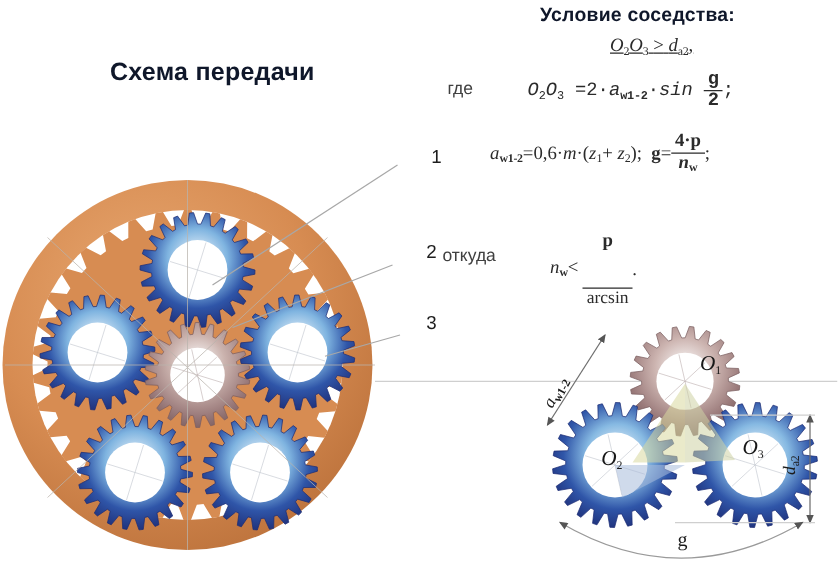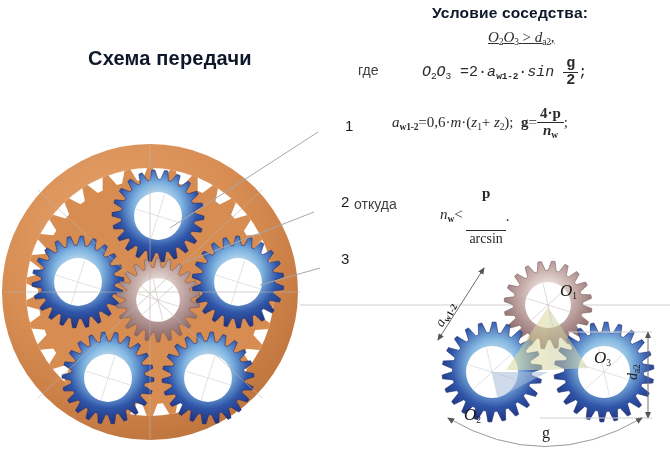--- a/index.html
+++ b/index.html
@@ -279,21 +279,21 @@
     </span><span class="up" style="vertical-align:middle;">.</span>
   </div>
 
   <div class="abs lbl-num" style="left:345px;top:117px;">1</div>
   <div class="abs lbl-num" style="left:341px;top:193px;">2</div>
   <div class="abs lbl-num" style="left:341px;top:250px;">3</div>
 
   <div class="abs Olabel" style="left:540px;top:281px;margin-left:20px;">
     <i>O</i><sub>1</sub>
   </div>
-  <div class="abs Olabel" style="left:464px;top:357px;margin-top:48px;">
+  <div class="abs Olabel" style="left:481px;top:357px;">
     <i>O</i><sub>2</sub>
   </div>
   <div class="abs Olabel" style="left:594px;top:348px;">
     <i>O</i><sub>3</sub>
   </div>
 
   <div class="abs dim rot-awl" style="left:432px;top:322px;">
     <span>a</span><sub class="bold">w1-2</sub>
   </div>
   <div class="abs dim rot-da" style="left:625px;top:380px;">

